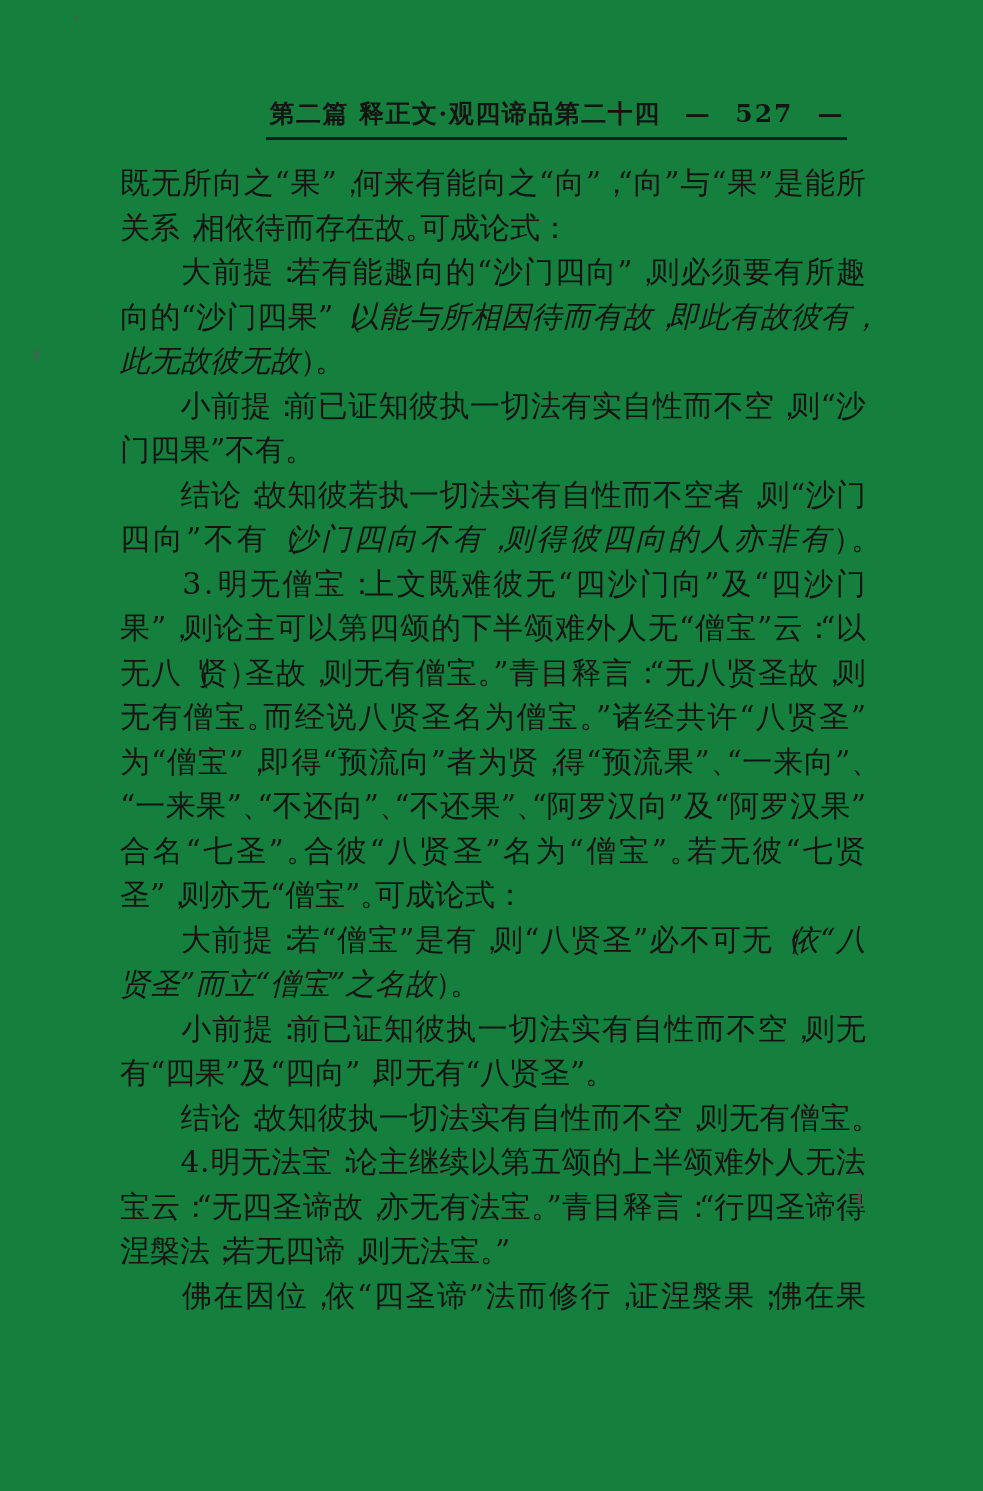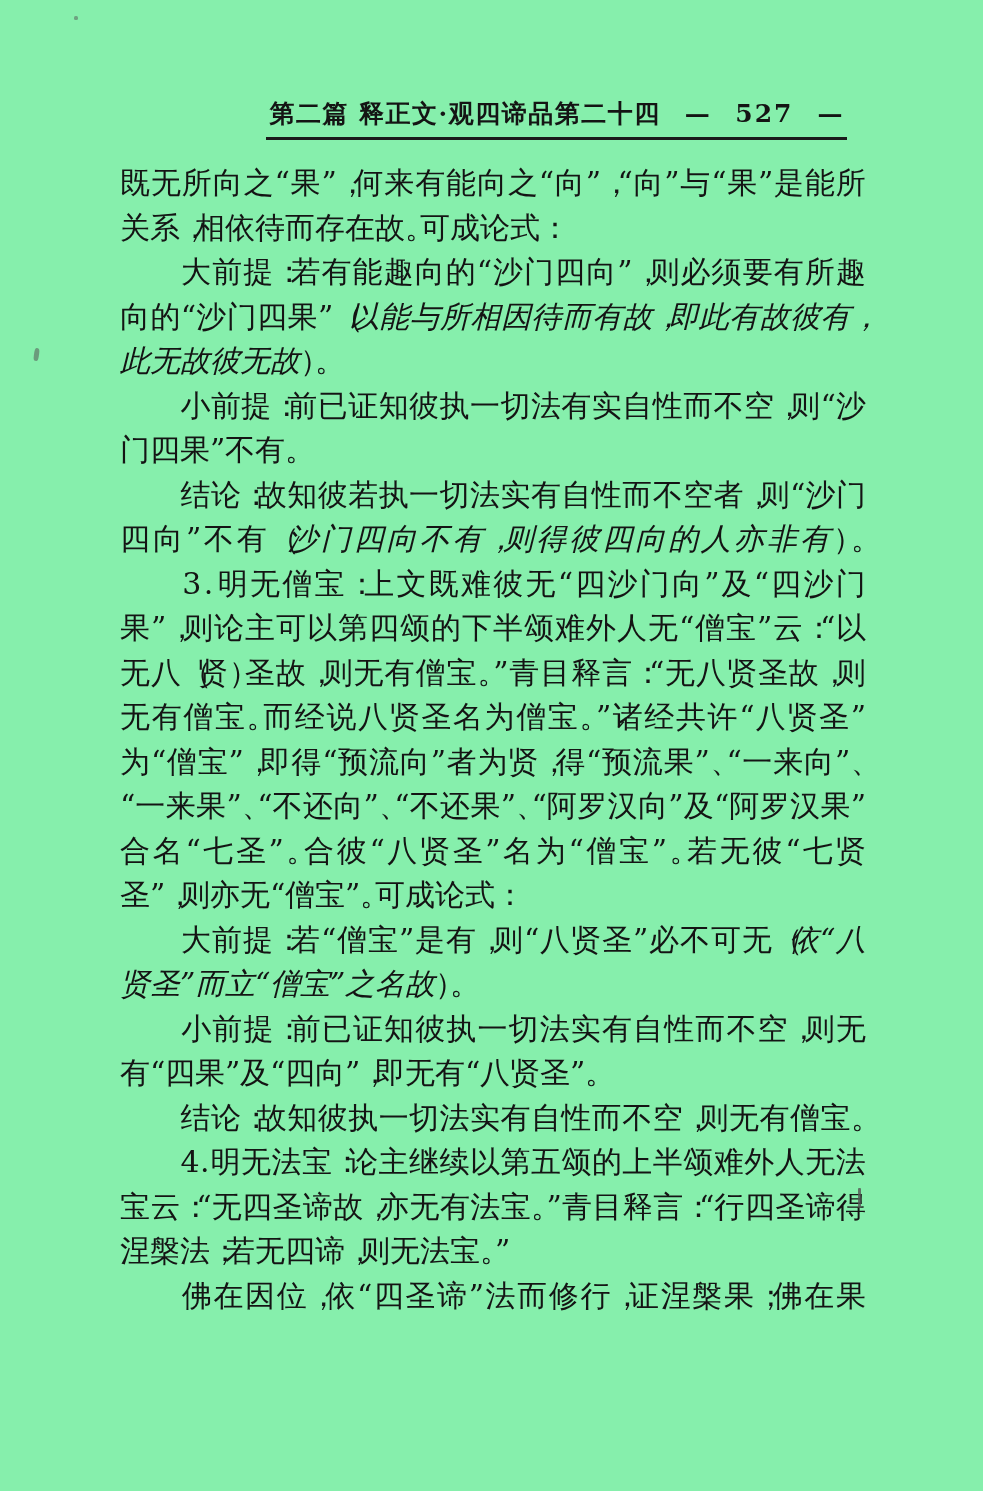--- a/index.html
+++ b/index.html
@@ -1,20 +1,20 @@
 <!DOCTYPE html>
 <html><head>
 <meta charset="utf-8">
 <style>
   html,body{margin:0;padding:0;background:#e8e8e8;}
   .page{
     position:relative;
     width:983px;height:1491px;
     margin:0 auto;
-    background:#86efac;
+    background:#15803d;
     font-family:"DejaVu Serif", serif;
     color:#141414;
     overflow:hidden;
   }
   
   .header{
     position:absolute;
     top:97px;right:136px;
     font-size:25px;
     font-weight:bold;

